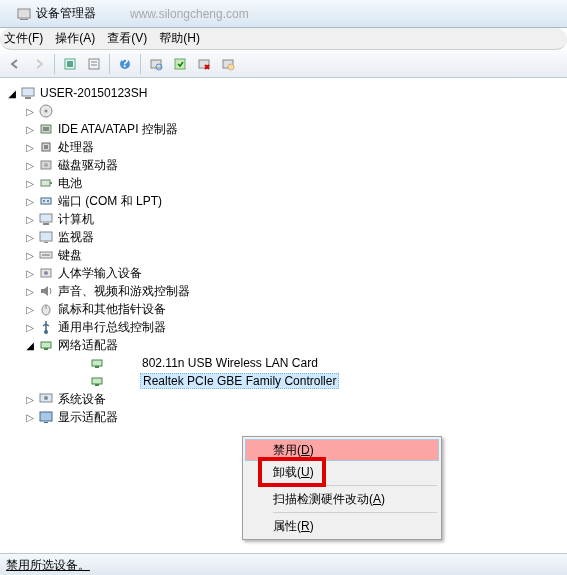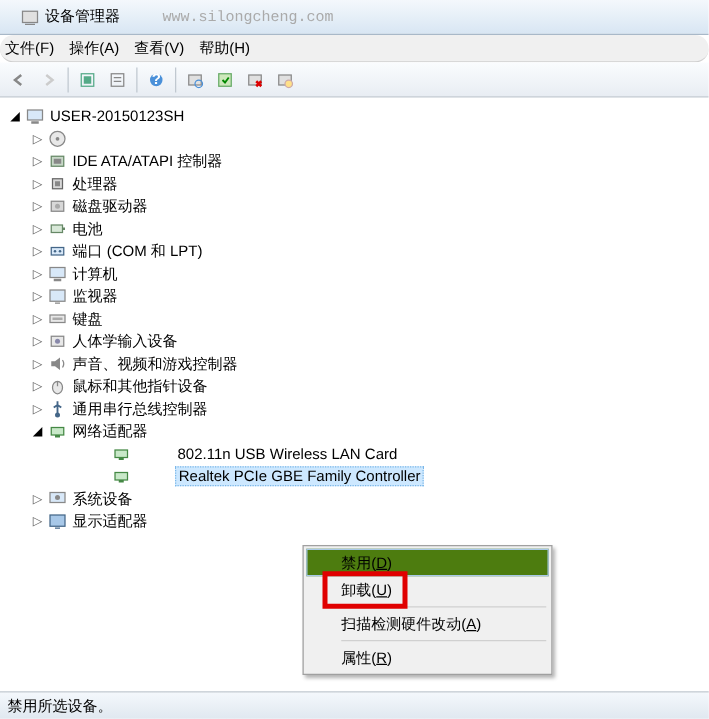--- a/index.html
+++ b/index.html
@@ -1,45 +1,45 @@
 <!DOCTYPE html>
 <html><head>
 <meta charset="utf-8">
 <style>
 * { box-sizing: border-box; margin: 0; padding: 0; font-family: "Microsoft YaHei", Tahoma, sans-serif; font-size: 12px; }
 body { width: 567px; height: 575px; background: #fff; overflow: hidden; }
 
 .titlebar { height: 28px; background: linear-gradient(#f4f8fc, #d8e6f3); border-bottom: 1px solid #a8b8c8; display: flex; align-items: center; padding: 0 16px; gap: 4px; }
 .titlebar .title { color: #000; }
-.titlebar .faded { color: #aaa; margin-left: 30px; font-family: Liberation Mono, monospace; }
+.titlebar .faded { color: #aaa; margin-left: 30px; }
 
 .menubar { height: 22px; background: #f0f0f0; border-bottom: 1px solid #d0d0d0; display: flex; align-items: center; padding: 0 4px; gap: 12px; border-radius: 11px; }
 .menubar span { cursor: default; }
 
 .toolbar { height: 28px; background: linear-gradient(#fafcfe, #e8edf3); border-bottom: 1px solid #c0c8d0; display: flex; align-items: center; padding: 0 4px; gap: 2px; }
 .toolbar .btn { width: 22px; height: 22px; border: 1px solid transparent; display: flex; align-items: center; justify-content: center; }
 .toolbar .sep { width: 1px; height: 20px; background: #c0c8d0; margin: 0 2px; }
 
 .tree { padding: 6px 0 0 6px; height: 470px; overflow: auto; color: #000; }
 .node { display: flex; align-items: center; height: 18px; padding: 1px 0; white-space: nowrap; }
 .node .arrow { width: 12px; text-align: center; color: #666; font-size: 10px; cursor: default; }
 .node .arrow.open { color: #000; }
 .node .icon { width: 16px; height: 16px; margin: 0 2px; display: inline-flex; align-items: center; justify-content: center; }
 .node .label { padding: 0 2px; }
 .node .label.selected { background: #cde8ff; border: 1px dotted #7cb7e8; }
 
 .indent0 { padding-left: 0px; }
 .indent1 { padding-left: 18px; }
 .indent2 { padding-left: 36px; gap: 33px; }
 
-.statusbar { position: absolute; bottom: 0; left: 0; right: 0; height: 22px; background: linear-gradient(#f4f8fc, #e0e8f0); border-top: 1px solid #c0c8d0; padding: 3px 6px; }
+.statusbar { position: absolute; bottom: 0; left: 0; right: 0; height: 22px; background: linear-gradient(#f4f8fc, #e0e8f0); border-top: 1px solid #c0c8d0; padding: 3px 6px; text-decoration: underline; }
 
 .context-menu { position: absolute; left: 242px; top: 436px; width: 200px; background: #f0f0f0; border: 1px solid #a0a0a0; box-shadow: 2px 2px 3px rgba(0,0,0,0.3); padding: 2px; }
 .context-menu .item { height: 22px; display: flex; align-items: center; padding: 0 8px 0 28px; color: #000; }
-.context-menu .item.highlighted { background: #4d7c0f; border: 1px solid #a8c8e8; padding: 0 7px 0 27px; }
+.context-menu .item.highlighted { background: #fca5a5; border: 1px solid #a8c8e8; padding: 0 7px 0 27px; }
 .context-menu .sep { height: 1px; background: #d0d0d0; margin: 2px 2px 2px 28px; }
 .context-menu .item u { text-decoration: underline; }
 
 .redbox { position: absolute; left: 258px; top: 457px; width: 68px; height: 30px; border: 4px solid #e00000; pointer-events: none; }
 
 svg { display: block; }
 </style>
 </head>
 <body>
 

